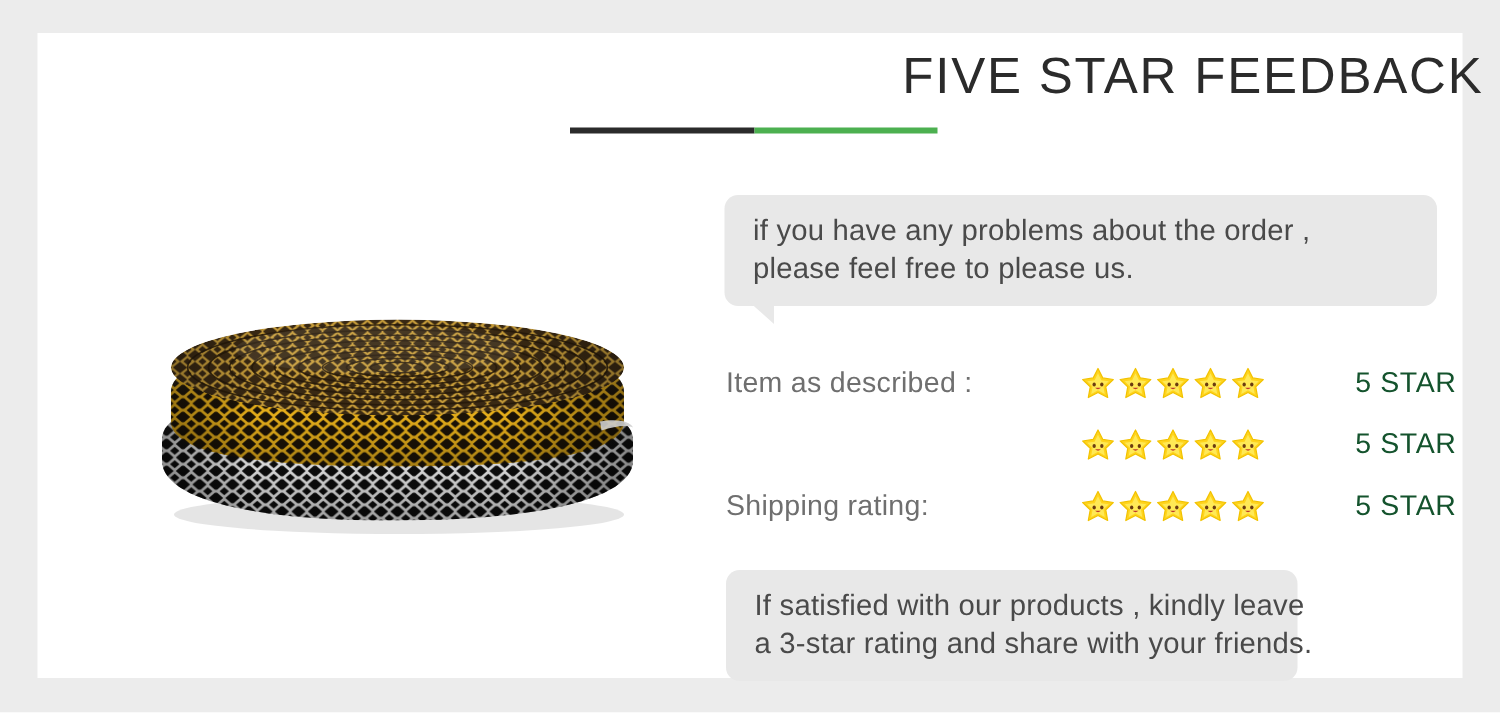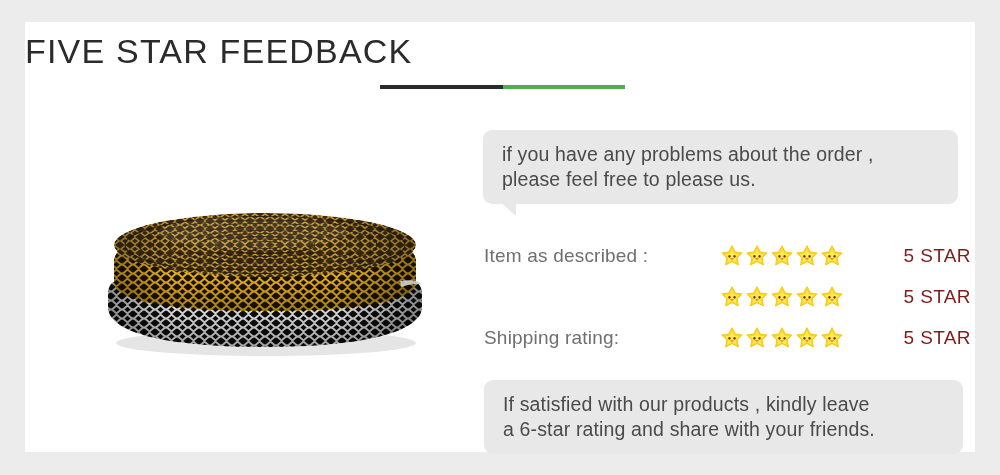--- a/index.html
+++ b/index.html
@@ -28,21 +28,21 @@
     height: 430px;
     background: #ffffff;
   }
 
   
   #header {
     position: absolute;
     left: 0;
     top: 0;
     width: 964px;
-    text-align: left;
+    text-align: right;
   }
   #page-title {
     margin: 0;
     padding-top: 10px;
     font-size: 34px;
     font-weight: normal;
     letter-spacing: 1.2px;
     color: #2b2b2b;
     font-family: "Liberation Sans", sans-serif;
     white-space: nowrap;
@@ -115,21 +115,21 @@
     width: 0;
     height: 0;
     border-left: 10px solid transparent;
     border-right: 18px solid #e8e8e8;
     border-bottom: 16px solid transparent;
   }
 
   #bubble-bottom {
     left: 4px;
     top: 250px;
-    width: 479px;
+    width: 381px;
   }
 
   
   #ratings {
     position: absolute;
     left: 0px;
     top: 105px;
     width: 495px;
   }
   .rating-row {
@@ -157,21 +157,21 @@
   }
   .star {
     width: 24px;
     height: 24px;
     display: block;
   }
   .rating-value {
     position: absolute;
     right: 4px;
     font-size: 19px;
-    color: #7f1d1d;
+    color: #14532d;
     letter-spacing: 0.4px;
     white-space: nowrap;
   }
 </style>
 </head>
 <body>
 
 <div id="page">
 
   <div id="panel">
@@ -397,18 +397,18 @@
               <path d="M13.4 19.4 Q16 22 18.6 19.4 Z" fill="#c0392b"></path>
             </svg>
           </span>
           <span class="rating-value">5 STAR</span>
         </div>
 
       </div>
 
       <div class="bubble" id="bubble-bottom">
         <span class="line">If satisfied with our products ,  kindly leave</span>
-        <span class="line">a 6-star rating and share with your friends.</span>
+        <span class="line">a 3-star rating and share with your friends.</span>
       </div>
 
     </div>
   </div>
 </div>
 
 </body></html>

